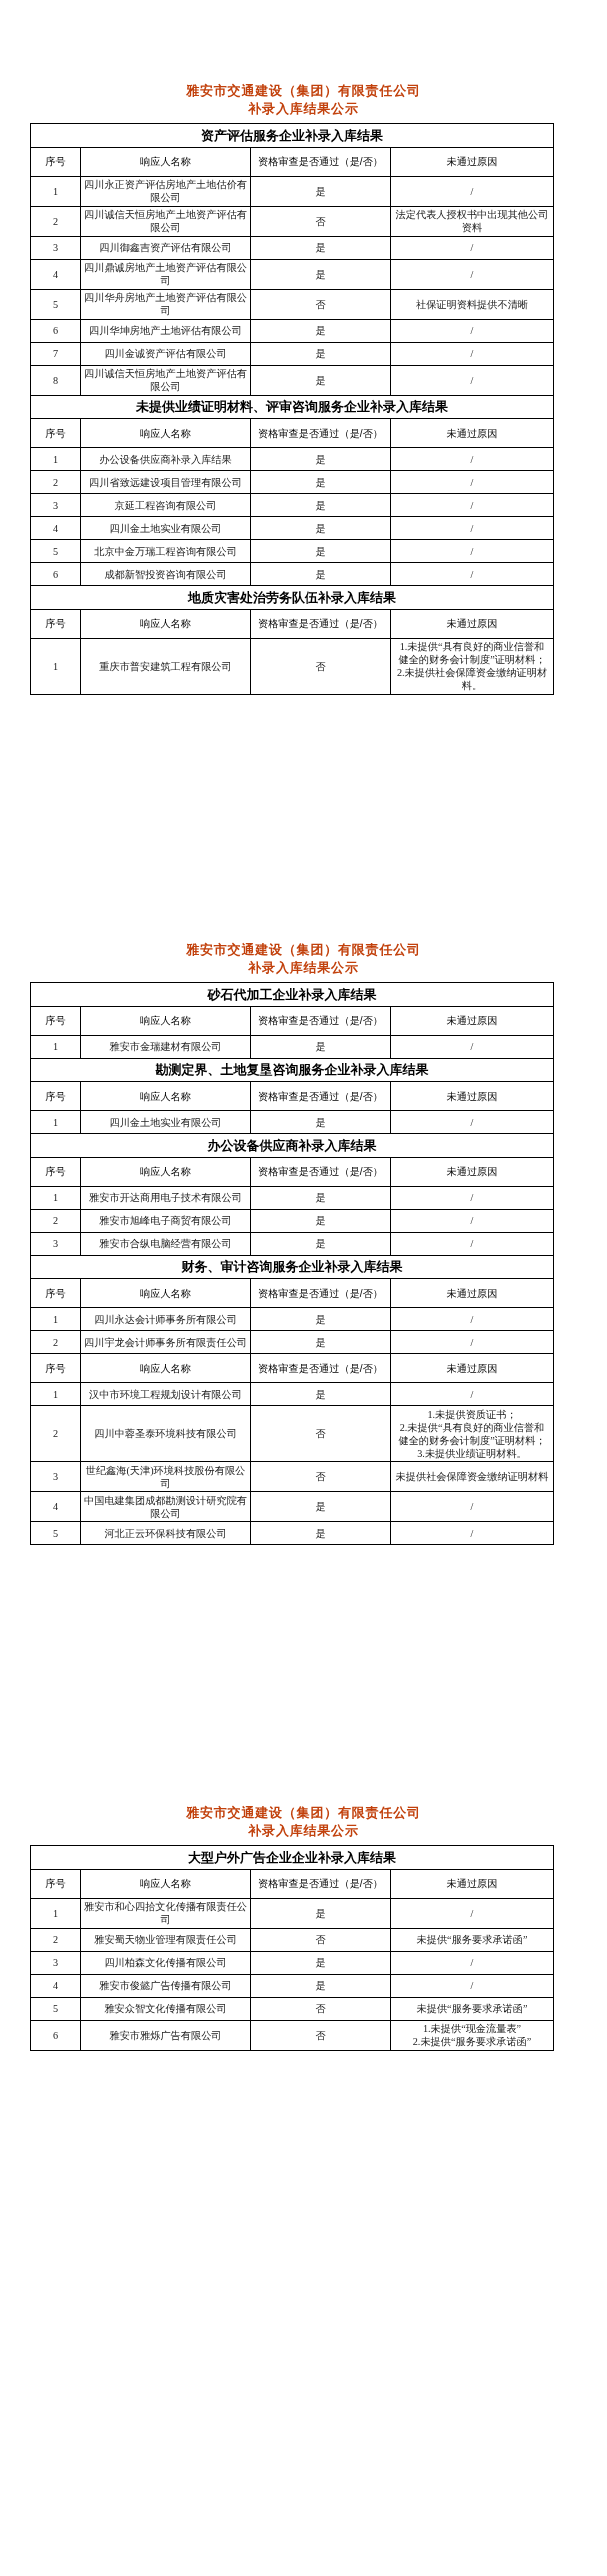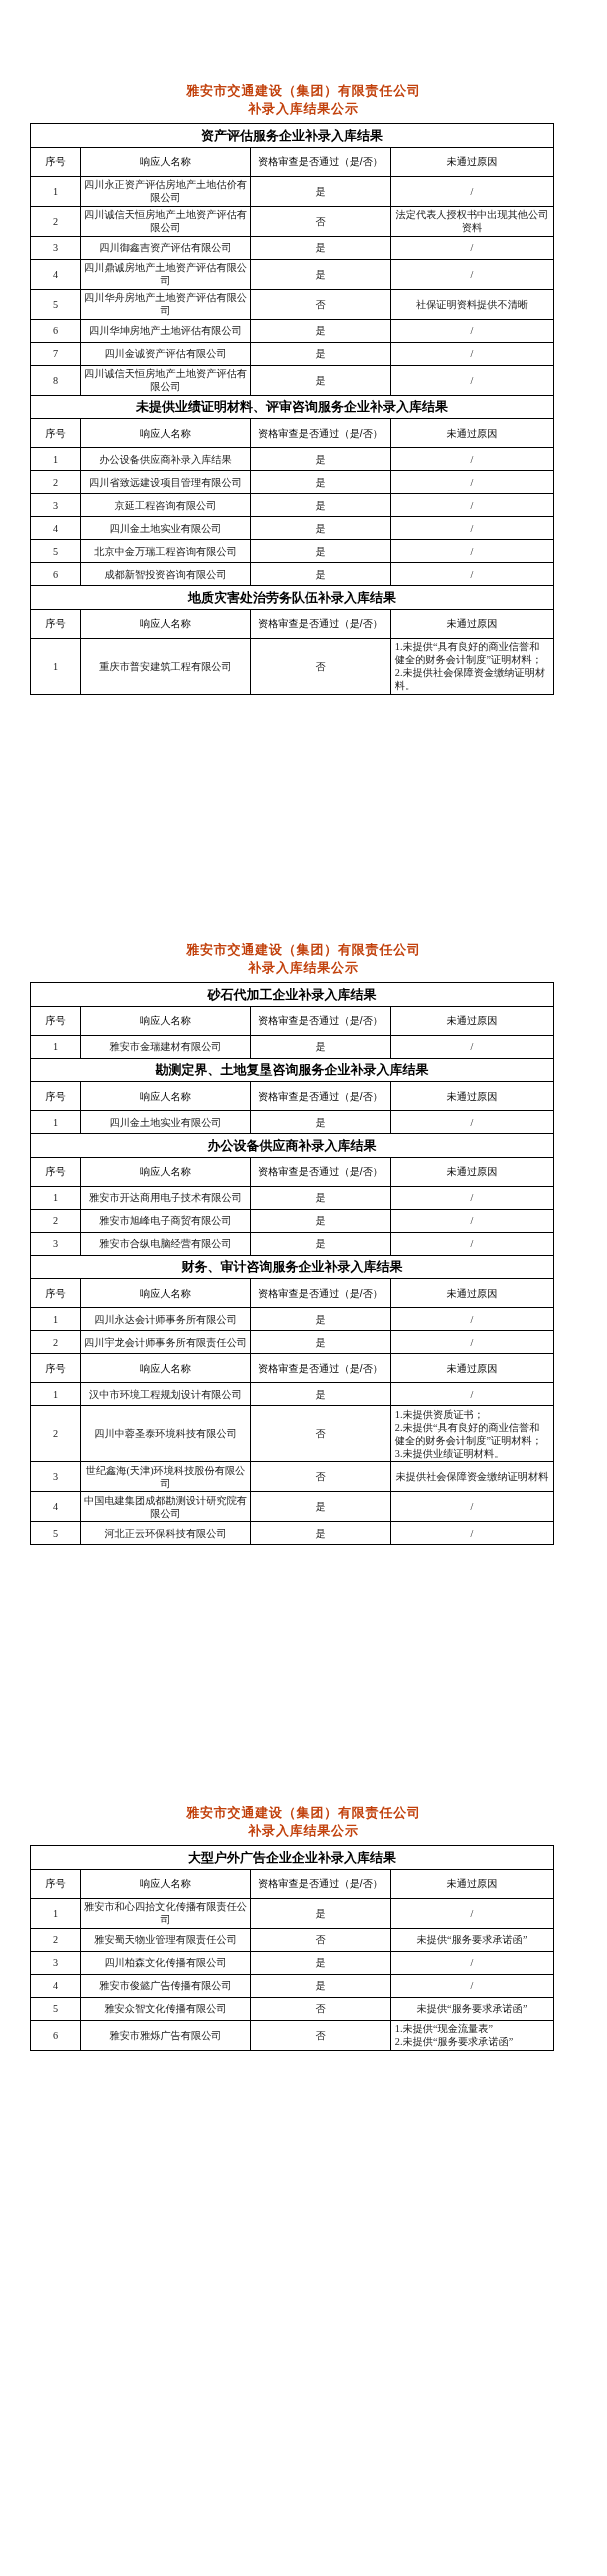--- a/index.html
+++ b/index.html
@@ -55,21 +55,21 @@
   tr.col-header td {
     font-family: "Liberation Sans", sans-serif;
     font-weight: normal;
     font-size: 10.2px;
     height: 29px;
     color: #000000;
     border-bottom: 1.5px solid #000000;
   }
   tr.data-row td { height: 23px; }
   td.reason { white-space: pre-line; padding: 1.5px 6px; }
-  td.reason.left { text-align: left; padding: 1.5px 3.8px; }
+  td.reason.left { text-align: center; padding: 1.5px 3.8px; }
 </style>
 </head>
 <body>
 
 <div class="doc">
 
   <div class="page" id="page-1">
     <div class="doc-title">
       <div>雅安市交通建设（集团）有限责任公司</div>
       <div>补录入库结果公示</div>

